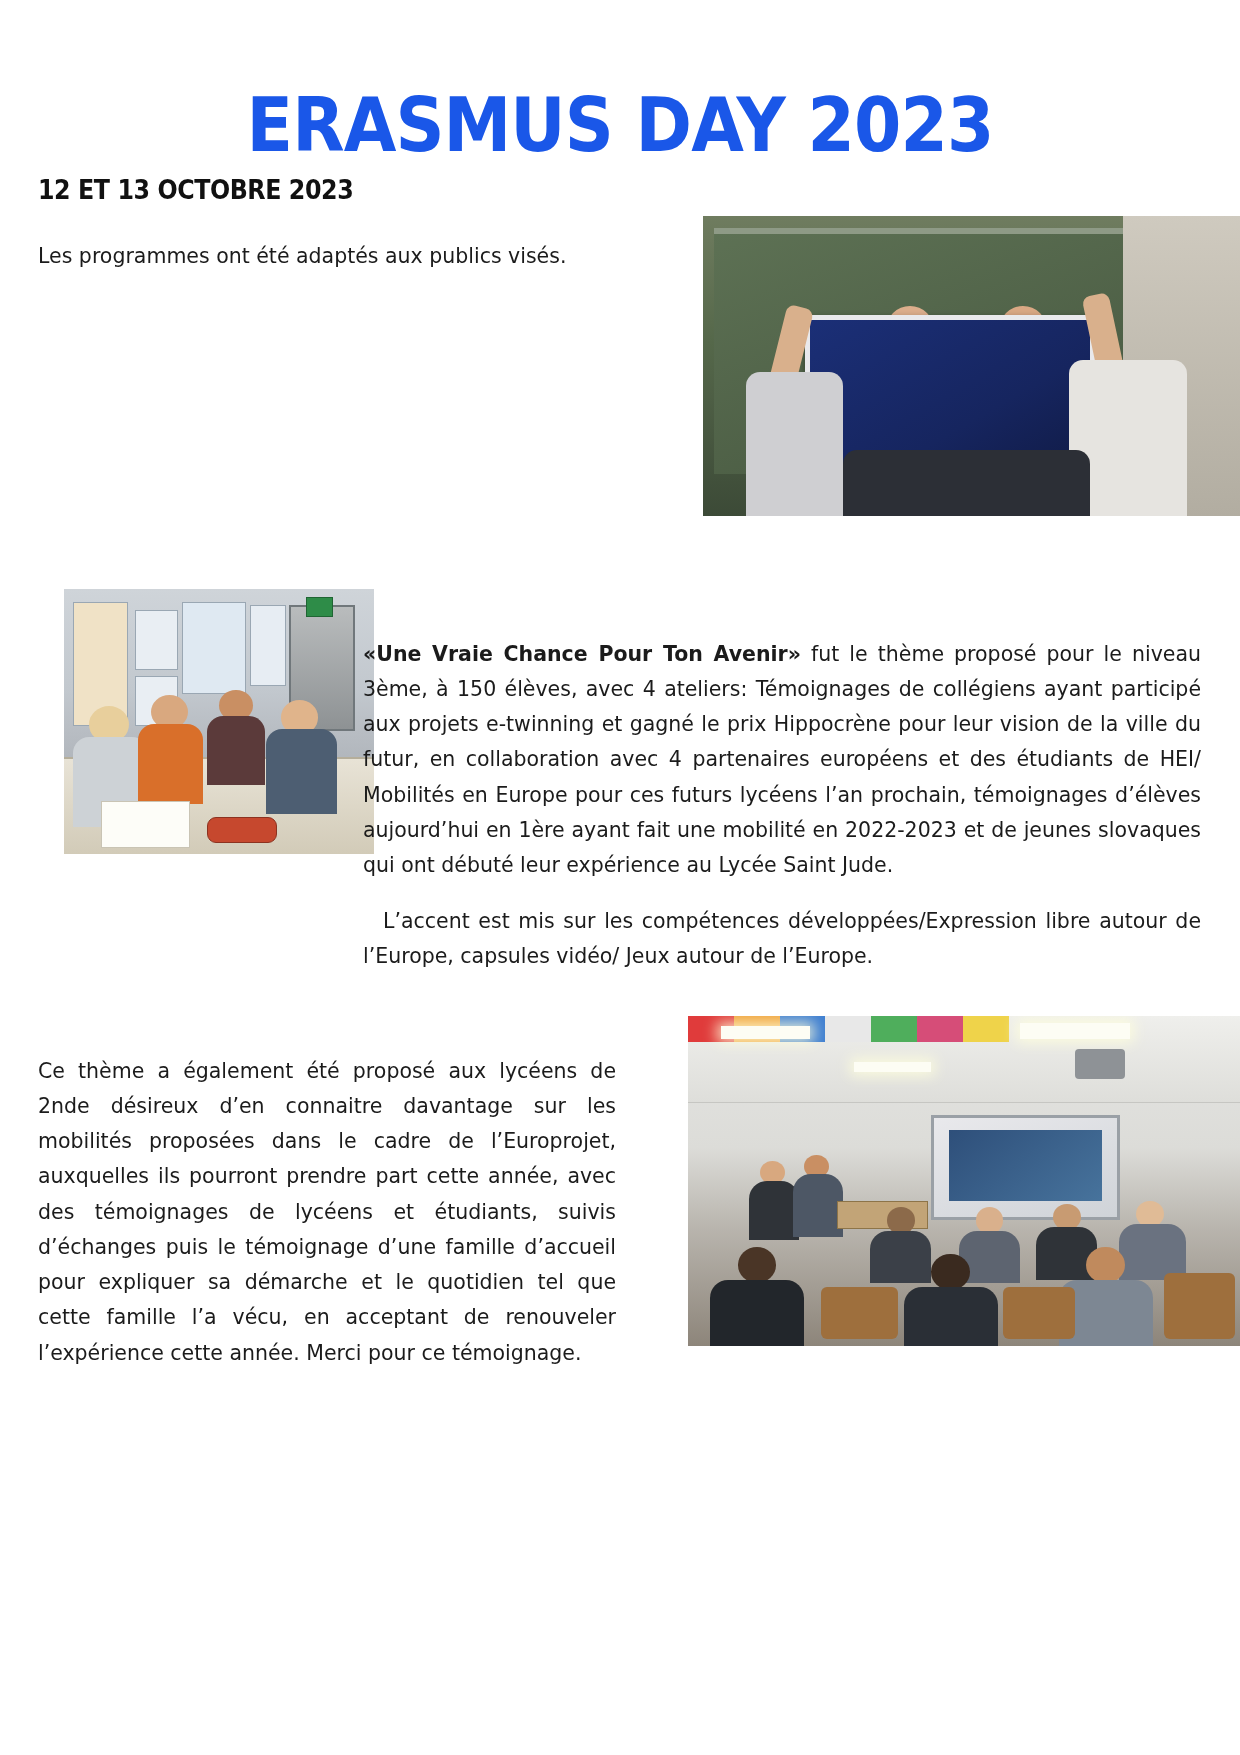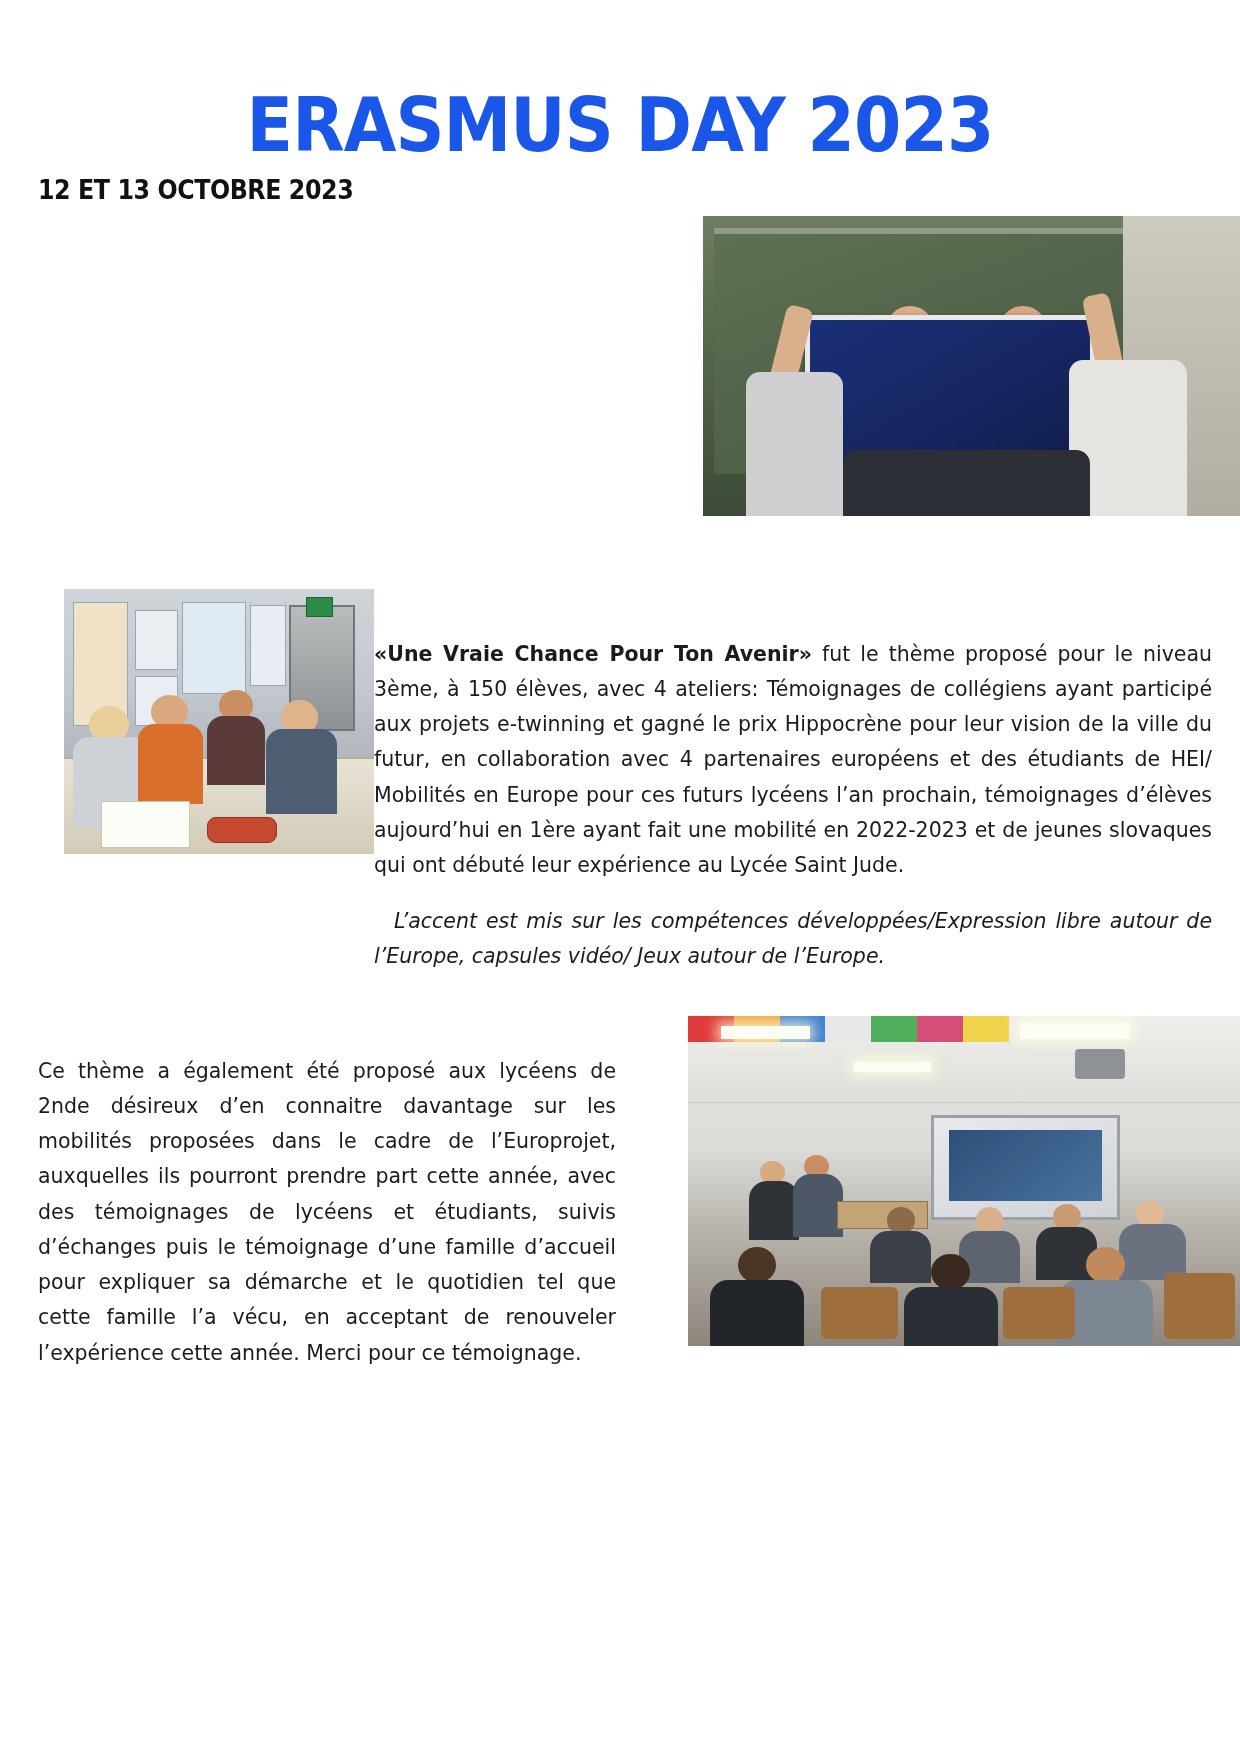--- a/index.html
+++ b/index.html
@@ -67,28 +67,27 @@
     left: 38px;
     top: 218px;
     width: 610px;
   }
   #block-intro .para + .para {
     margin-top: 34px;
   }
 
   #block-theme {
     position: absolute;
-    left: 374px;
+    left: 363px;
     top: 616px;
     width: 838px;
   }
   #block-theme .para-indent {
     margin-top: 10px;
     text-indent: 20px;
-    font-style: italic;
   }
   .lead-bold {
     font-weight: bold;
   }
 
   #block-lycee {
     position: absolute;
     left: 38px;
     top: 1033px;
     width: 578px;
@@ -298,20 +297,21 @@
 </head>
 <body>
 
 <div class="page">
 
   <h1 class="doc-title">ERASMUS DAY 2023</h1>
 
   <h2 class="doc-subtitle">12 ET 13 OCTOBRE 2023</h2>
 
   <div id="block-intro">
+    <p class="para">Les programmes ont été adaptés aux publics visés.</p>
   </div>
 
   <figure class="photo" id="photo-frame">
     <div class="inner">
       <div class="bg"></div>
       <div class="board"></div>
       <div class="wallR"></div>
 
       <div class="head" style="left:24%; top:33%; width:9%; height:16%; background:#e5c0a1;"></div>
       <div class="head" style="left:34%; top:30%; width:9%; height:16%; background:#dcae8c;"></div>

